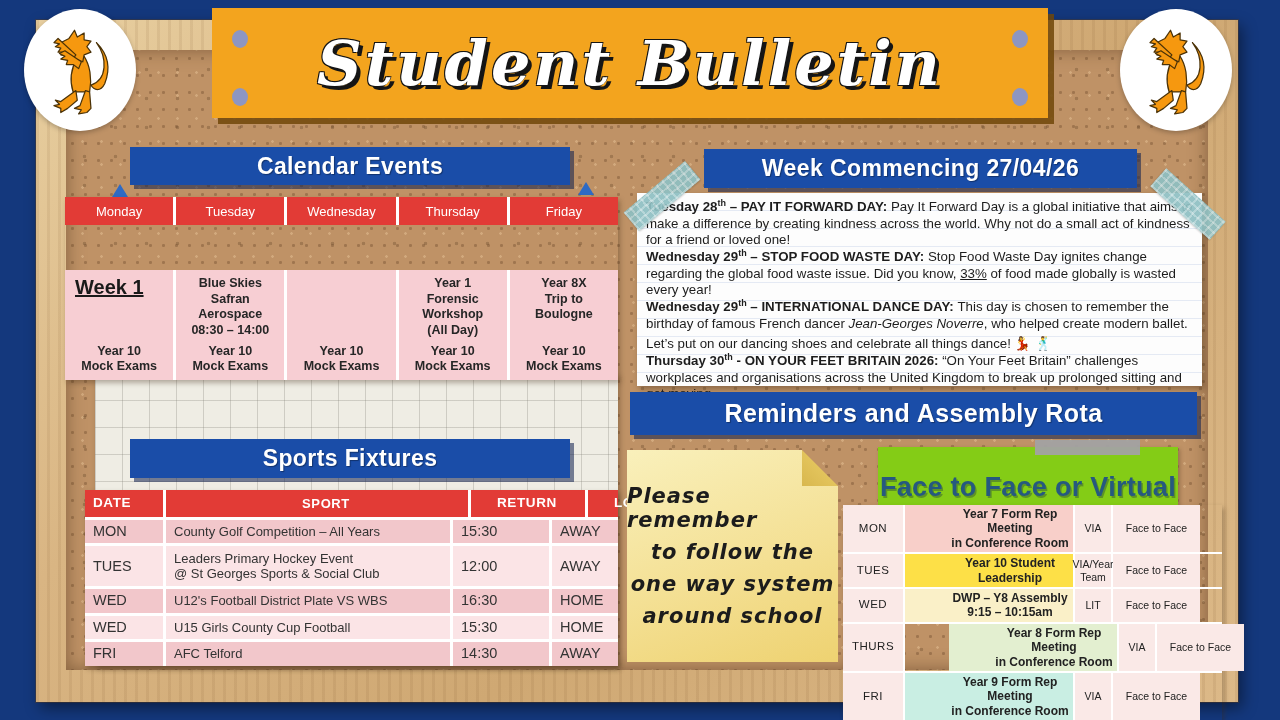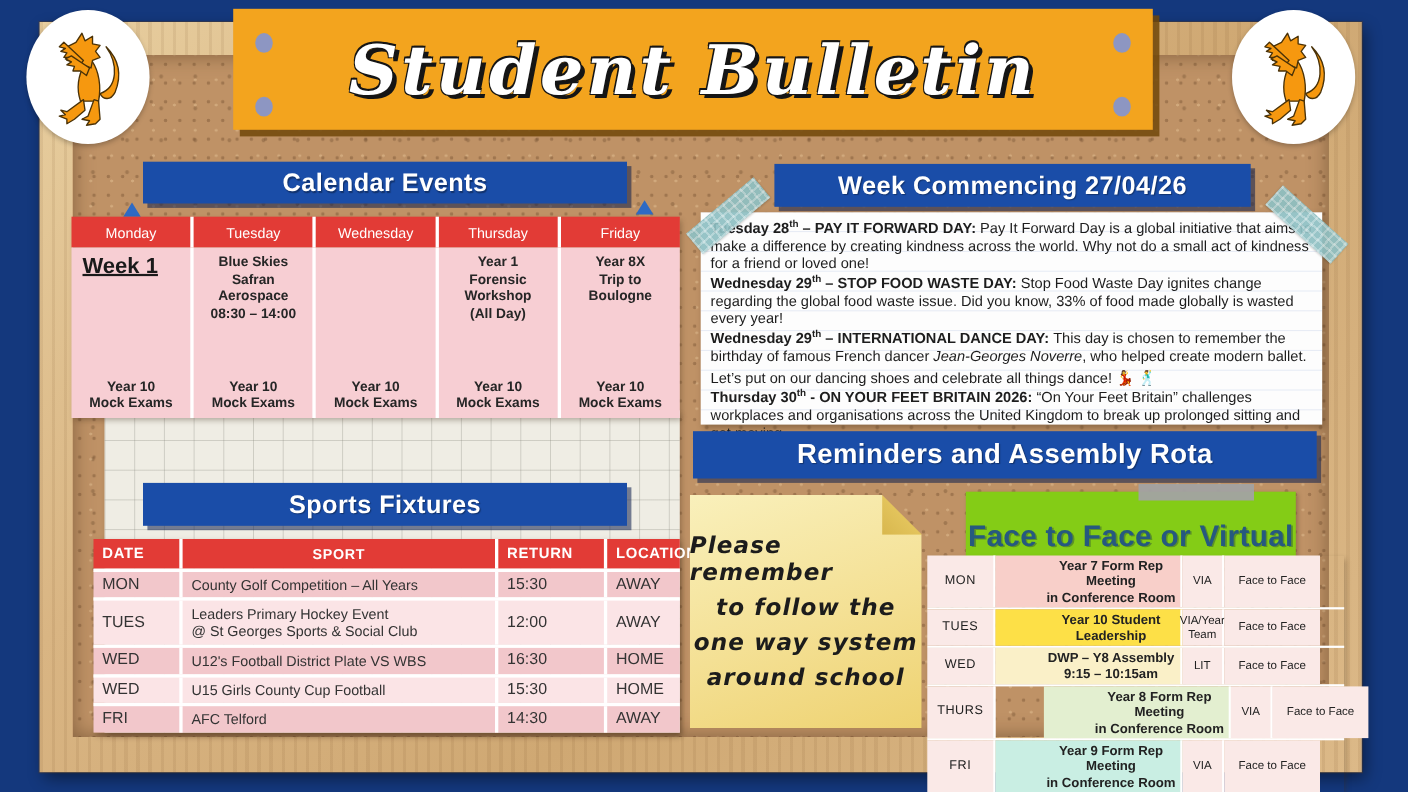--- a/index.html
+++ b/index.html
@@ -44,62 +44,62 @@
 
   
   .graph-paper{position:absolute;left:95px;top:373px;width:523px;height:293px;
         background-color:#efede4;
         background-image:linear-gradient(rgba(130,130,120,.30) 1px,transparent 1px),
                          linear-gradient(90deg,rgba(130,130,120,.30) 1px,transparent 1px);
         background-size:27px 27px;box-shadow:2px 3px 5px rgba(60,40,20,.35);z-index:3;}
 
   
   .cal-table{position:absolute;left:65px;top:197px;width:553px;height:183px;z-index:5;
-        display:flex;flex-direction:column;box-shadow:2px 3px 5px rgba(60,40,20,.35);}
+        display:flex;flex-direction:column;box-shadow:2px 3px 5px rgba(60,40,20,.35);gap:45px;}
   .cal-head{display:flex;height:28px;background:#e23b36;}
   .cal-head .cell{flex:1;display:flex;align-items:center;justify-content:center;
         color:#fff;font-size:13px;border-right:3px solid #fff;}
   .cal-head .cell:last-child{border-right:none;}
   .cal-body{display:flex;flex:1;background:#f7ced3;}
   .cal-col{flex:1;border-right:3px solid #fff;display:flex;flex-direction:column;
         justify-content:space-between;padding:6px 4px 5px;}
   .cal-col:last-child{border-right:none;}
   .cal-event{font-size:12.5px;font-weight:bold;color:#262626;text-align:center;white-space:pre-line;line-height:1.25;}
   .week-label{font-size:20px;font-weight:bold;color:#1a1a1a;text-decoration:underline;
         text-align:left;padding-left:6px;}
   .cal-footer{font-size:12.5px;font-weight:bold;color:#262626;text-align:center;white-space:pre-line;line-height:1.25;}
   .pin-tri{position:absolute;width:0;height:0;border-left:8px solid transparent;
         border-right:8px solid transparent;border-bottom:13px solid #2e6ac4;z-index:4;}
 
   
   .sports-table{position:absolute;left:85px;top:490px;width:533px;z-index:5;
         box-shadow:2px 3px 5px rgba(60,40,20,.35);font-size:14px;}
   .sp-row{display:flex;border-top:3px solid #fff;}
-  .sp-row:first-child{border-top:none;}
+  .sp-row:first-child{border-top:none;gap:18px;}
   .sp-head{background:#e23b36;color:#fff;font-weight:bold;height:27px;font-size:13.5px;letter-spacing:.6px;}
   .sp-c{display:flex;align-items:center;padding:3px 8px;border-right:3px solid #fff;line-height:1.2;}
   .sp-c:last-child{border-right:none;}
   .c-date{width:62px;flex:none;}
   .c-sport{width:268px;flex:none;font-size:13px;white-space:pre-line;}
   .c-ret{width:80px;flex:none;}
   .c-loc{width:96px;flex:none;}
   .sp-head .c-sport{justify-content:center;}
   .row-dark{background:#f2c7cb;}
   .row-light{background:#fbe4e6;}
   .sp-body{color:#333;font-size:14.5px;}
 
   
   .bulletin-box{position:absolute;left:637px;top:193px;width:565px;height:193px;background:#fdfdfd;
         z-index:5;box-shadow:2px 3px 6px rgba(60,40,20,.4);padding:5px 9px;box-sizing:border-box;
         background-image:linear-gradient(transparent 0 17px,rgba(120,150,205,.18) 17px 18px);
         background-size:100% 18px;}
   .bulletin-box p{margin:0;font-size:13.3px;line-height:1.22;color:#1d1d1d;}
   .bulletin-box p.gap{margin-top:4px;}
   .bulletin-box .b{font-weight:bold;}
-  .bulletin-box .u{}
+  .bulletin-box .u{text-decoration:underline;}
   .bulletin-box .i{font-style:italic;}
   .bulletin-box sup{font-weight:bold;font-size:9px;}
   .washi{position:absolute;width:80px;height:24px;background-color:#8fc0c3;opacity:.92;z-index:7;
         background-image:repeating-linear-gradient(90deg,rgba(255,255,255,.3) 0 2px,transparent 2px 7px),
                          repeating-linear-gradient(0deg,rgba(255,255,255,.3) 0 2px,transparent 2px 7px);
         box-shadow:0 1px 2px rgba(0,0,0,.2);}
 
   
   .sticky{position:absolute;left:627px;top:450px;width:211px;height:212px;z-index:5;
         background:linear-gradient(160deg,#f9f0bb 0%,#f4e094 55%,#eed271 100%);

